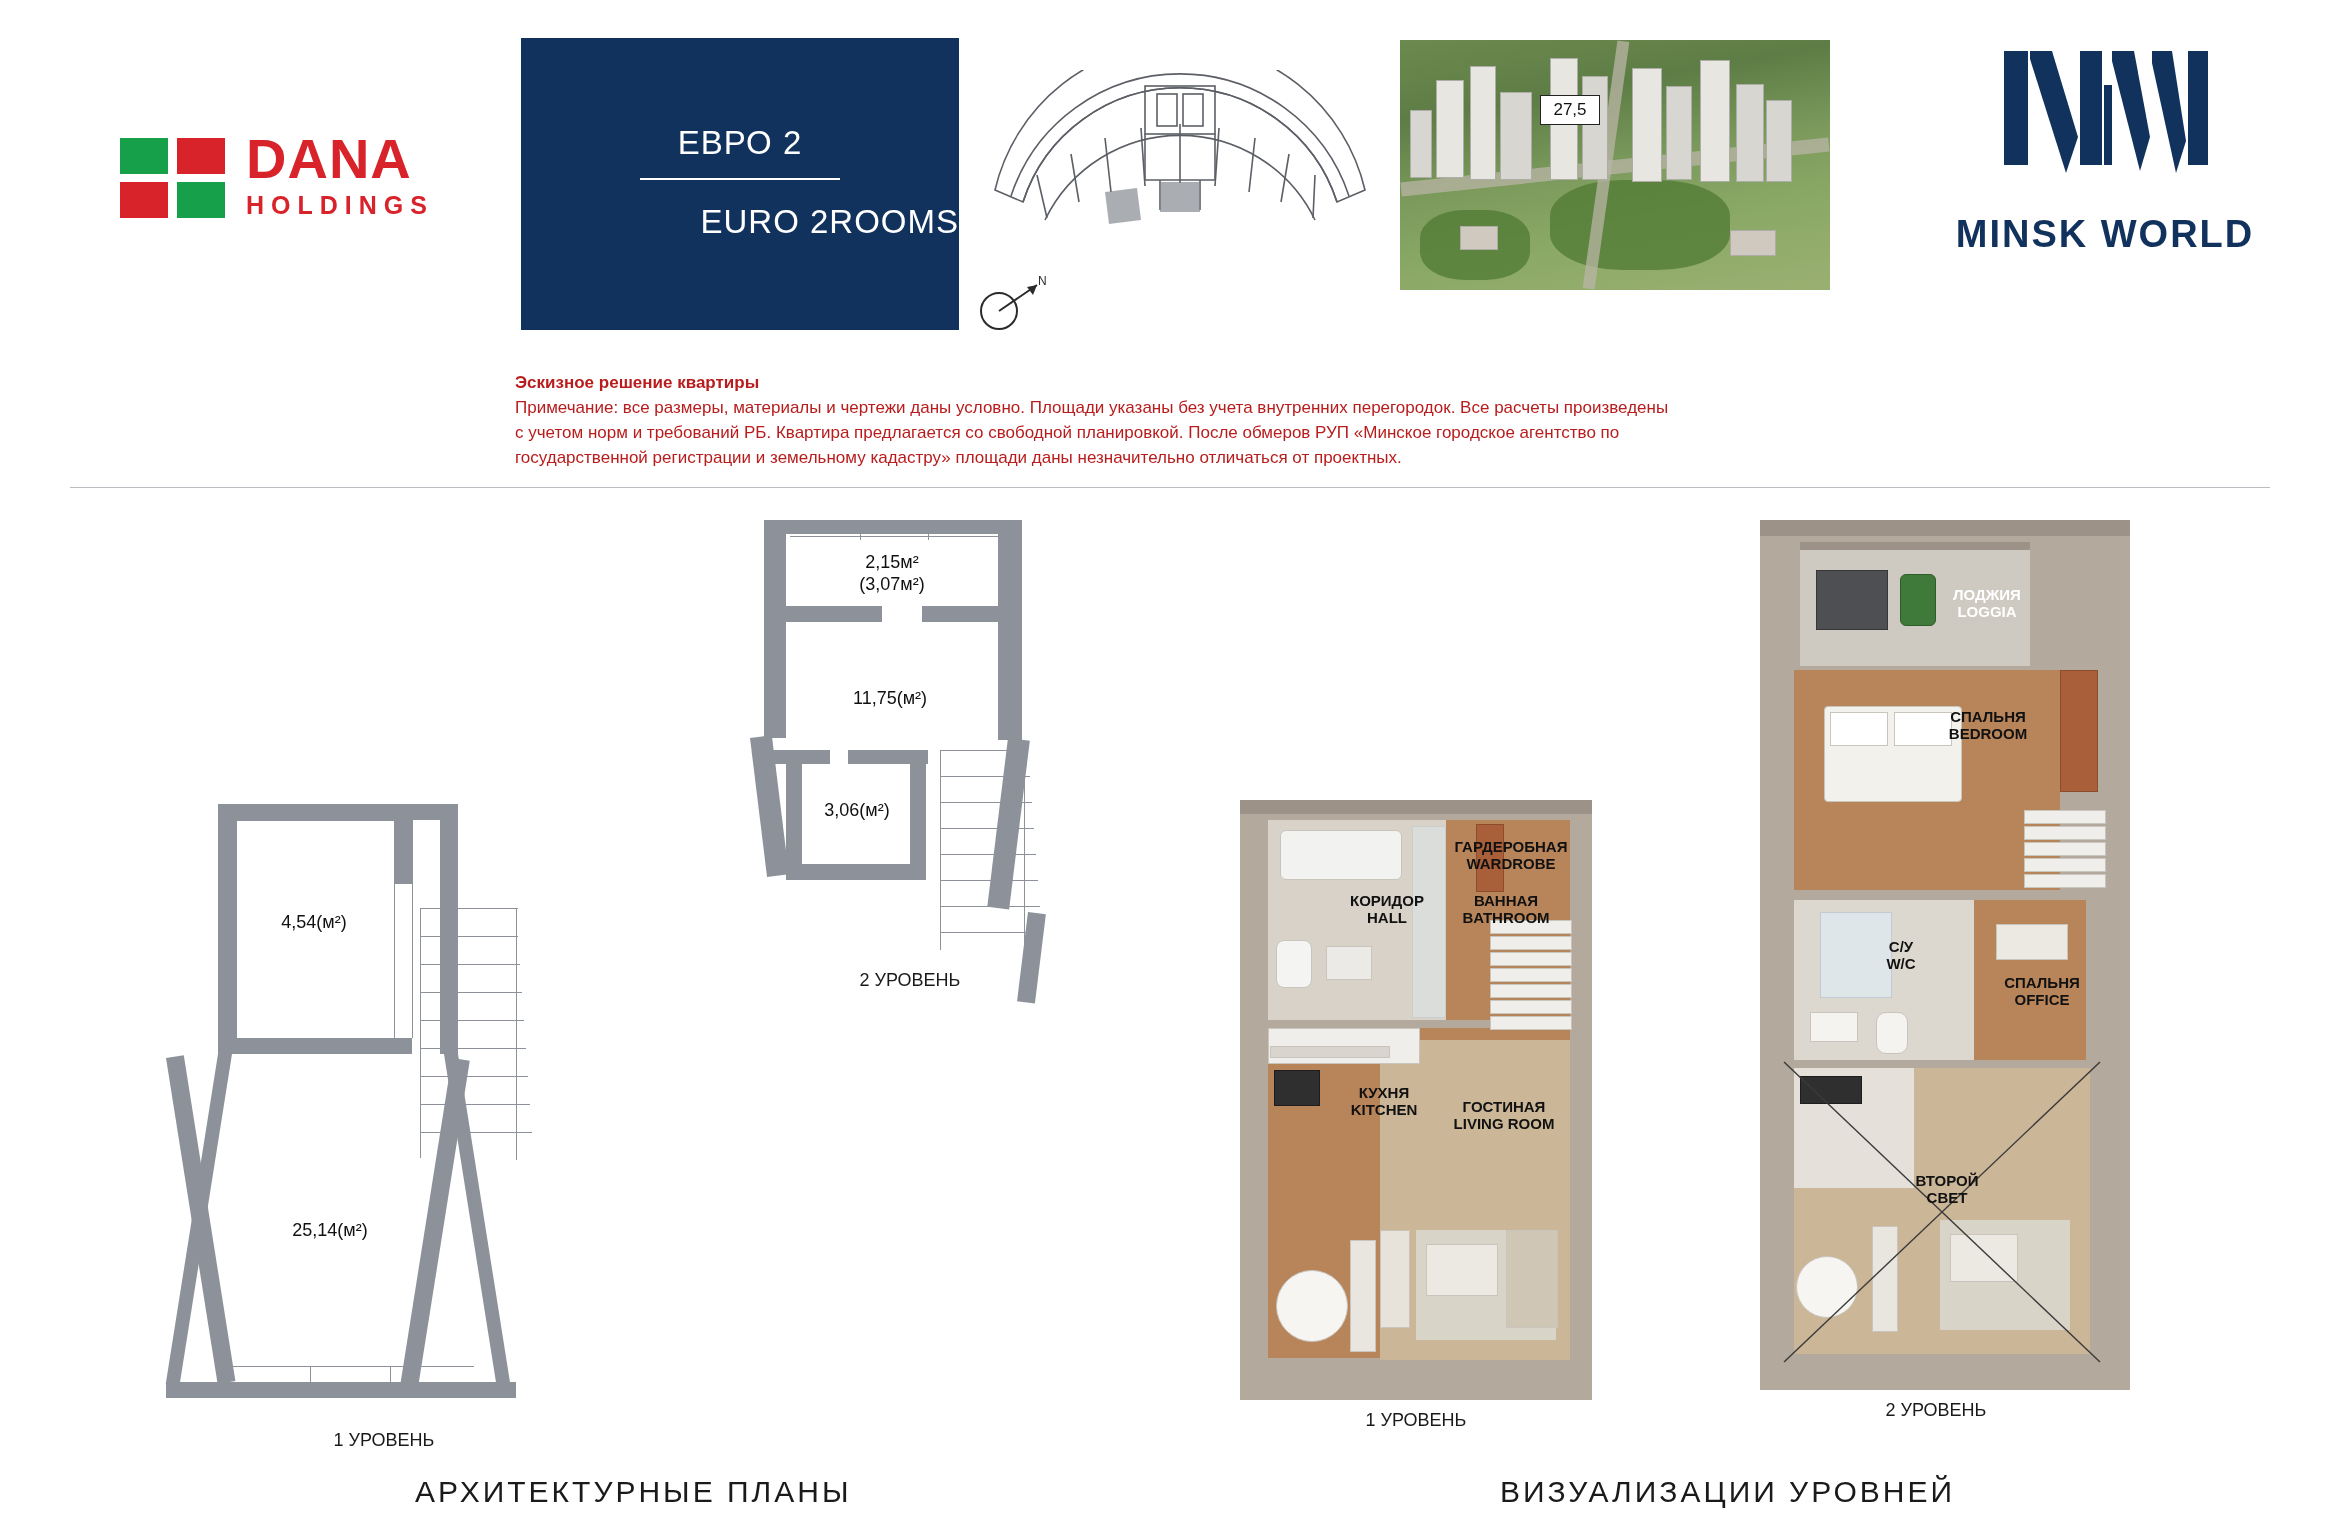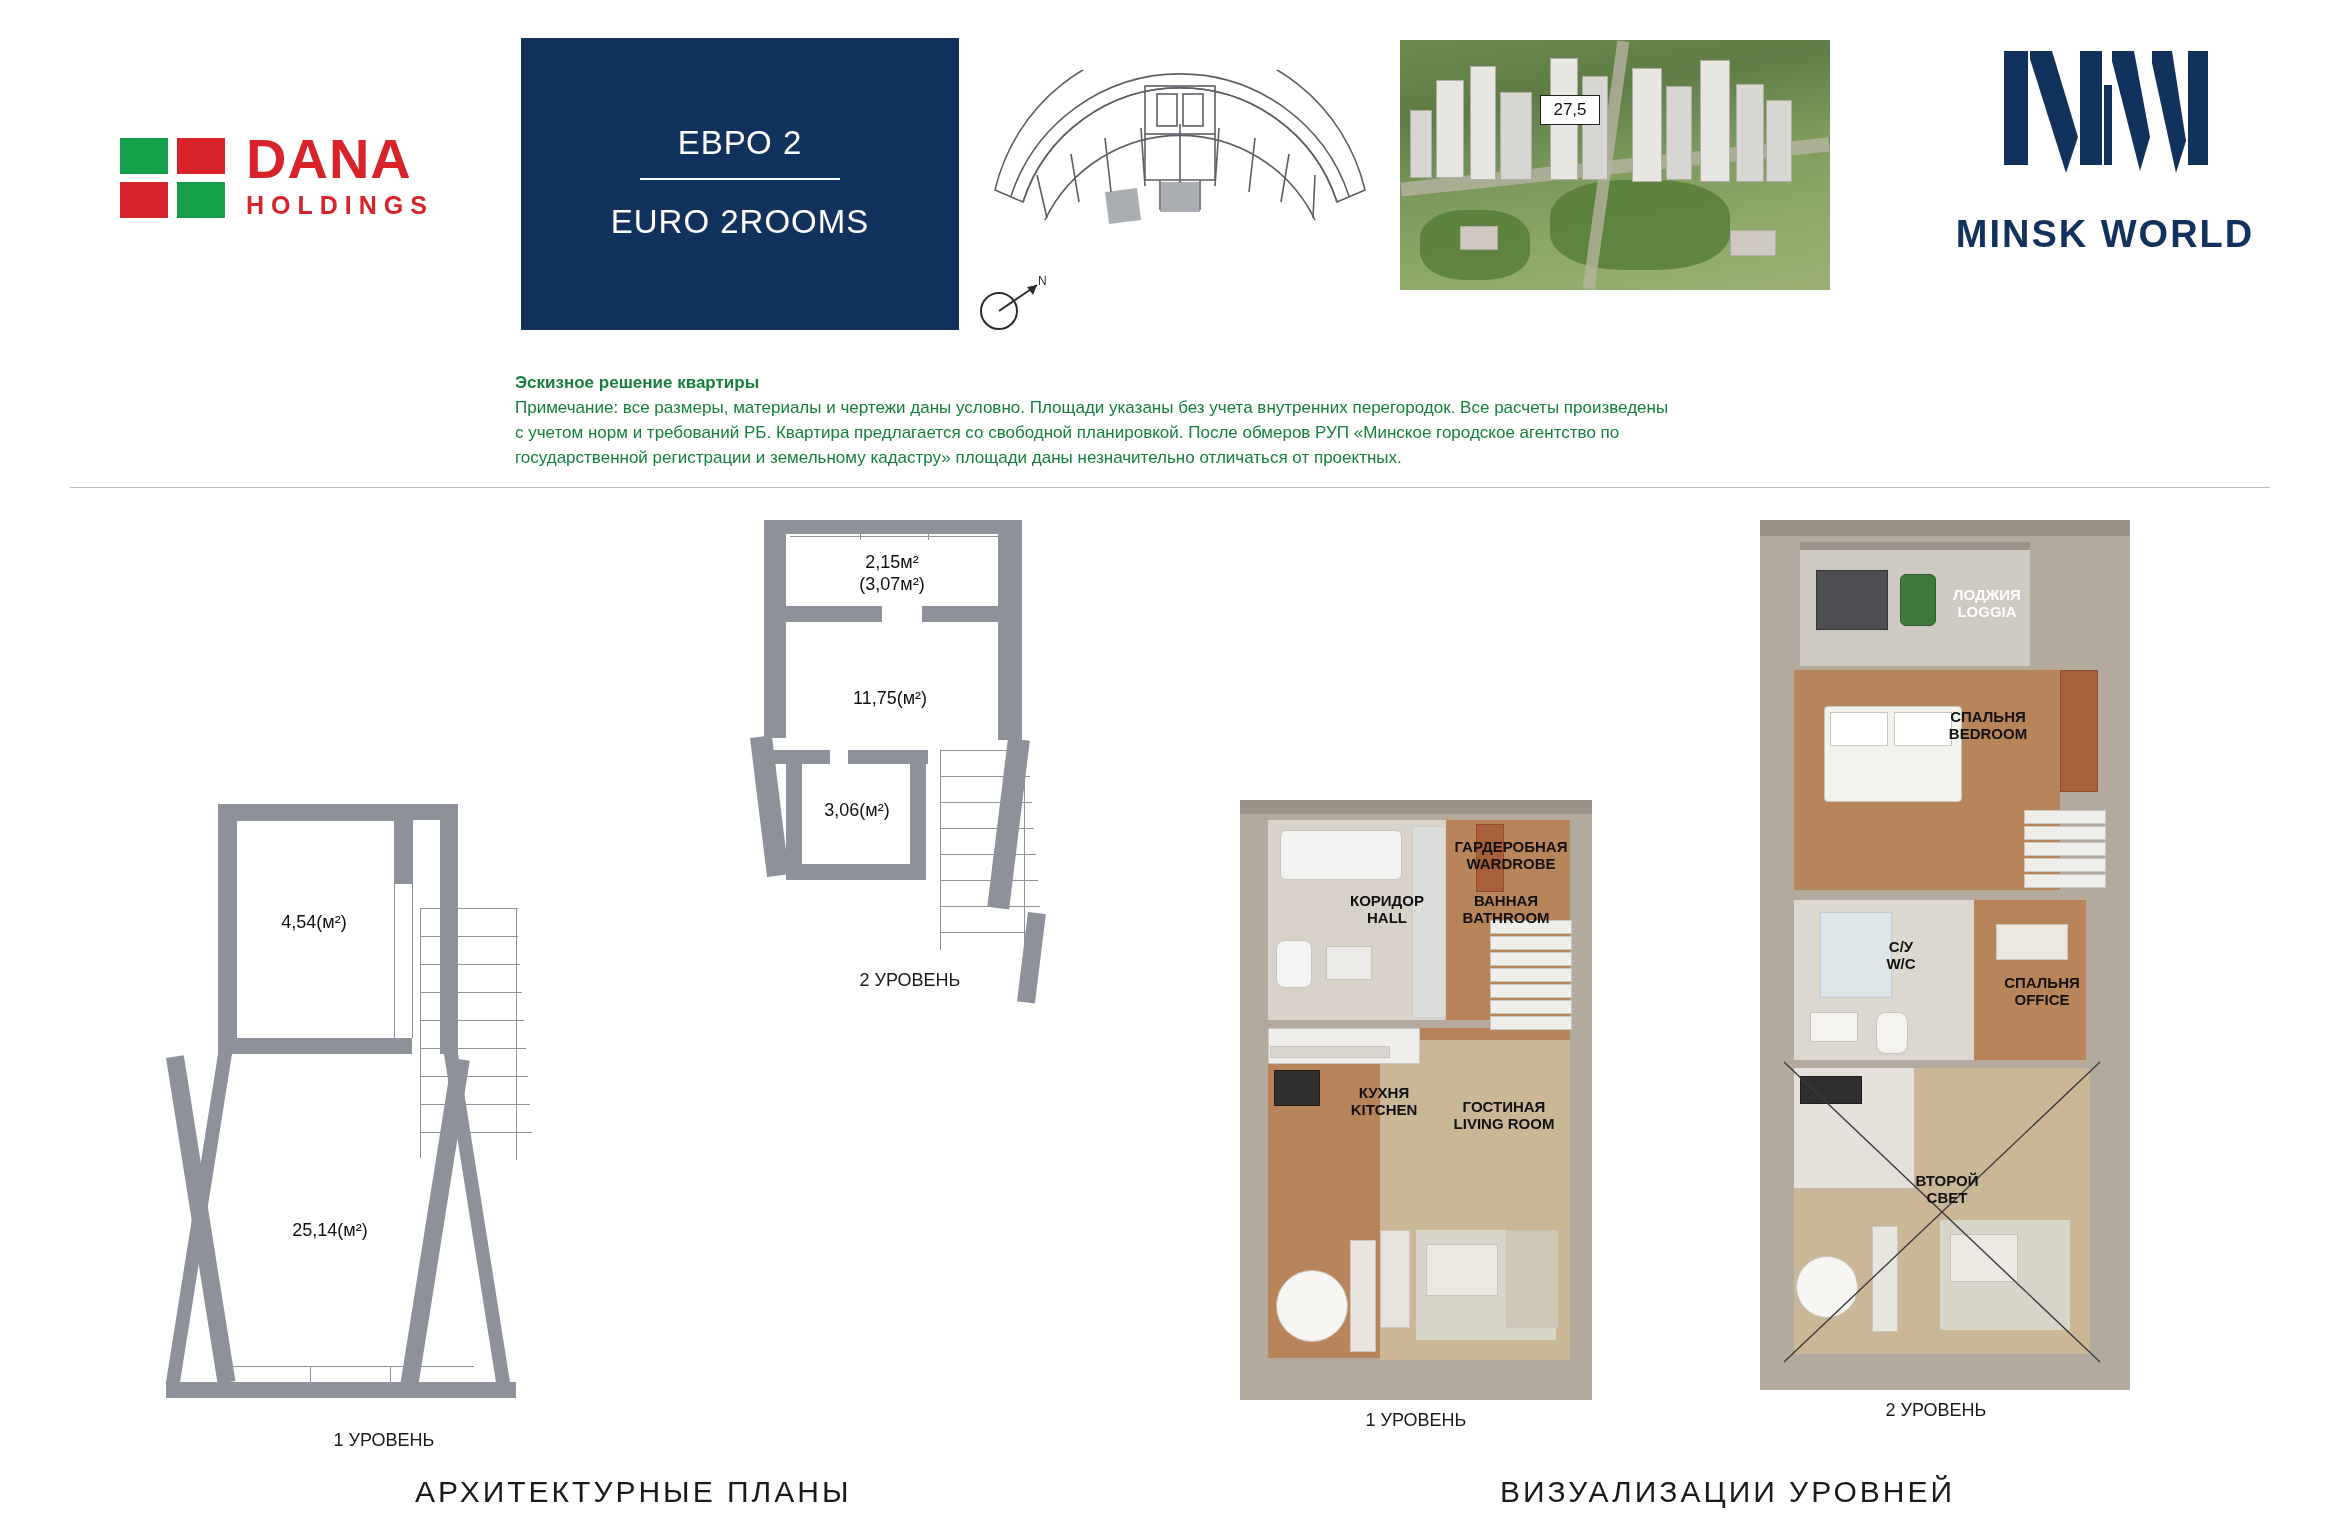--- a/index.html
+++ b/index.html
@@ -25,21 +25,21 @@
   .sq.c{left:0;top:44px;background:#d8232a;}
   .sq.d{left:57px;top:44px;background:#17a04a;}
   .dana-text{position:absolute;left:126px;top:0;}
   .dana-name{font-size:56px;font-weight:bold;color:#d8232a;letter-spacing:1px;line-height:58px;font-family:"Liberation Sans",sans-serif;}
   .dana-sub{font-size:25px;font-weight:bold;color:#d8232a;letter-spacing:7px;line-height:30px;margin-top:2px;}
 
   
   .title-block{position:absolute;left:521px;top:38px;width:438px;height:292px;background:#12325e;color:#ffffff;}
   .title-block .t1{position:absolute;top:86px;left:0;width:438px;text-align:center;font-size:33px;letter-spacing:1px;}
   .title-block .rule{position:absolute;top:140px;left:119px;width:200px;height:2px;background:#ffffff;}
-  .title-block .t2{position:absolute;top:165px;left:0;width:438px;text-align:center;font-size:33px;letter-spacing:1px;}
+  .title-block .t2{position:absolute;top:165px;left:0;width:438px;text-align:right;font-size:33px;letter-spacing:1px;}
 
   
   .keyplan{position:absolute;left:985px;top:70px;width:390px;height:190px;}
   .keyplan svg{display:block;}
   .compass{position:absolute;left:975px;top:275px;width:80px;height:60px;}
 
   
   .aerial{position:absolute;left:1400px;top:40px;width:430px;height:250px;overflow:hidden;background:#4d6b3c;}
   .aerial .sky{position:absolute;left:0;top:0;width:430px;height:250px;
     background:linear-gradient(170deg,#6c8a4e 0%,#5e7d46 25%,#7b9a5c 50%,#8aa865 70%,#9ab072 100%);}
@@ -49,21 +49,21 @@
   .aerial .green{position:absolute;background:#4f7a33;opacity:.75;border-radius:40%;}
   .badge-275{position:absolute;left:140px;top:55px;width:58px;height:28px;background:#ffffff;border:1px solid #222;
     font-size:17px;text-align:center;line-height:28px;color:#111;}
 
   
   .mw{position:absolute;left:1940px;top:45px;width:330px;height:250px;}
   .mw-mark{position:absolute;left:60px;top:0;width:210px;height:150px;}
   .mw-name{position:absolute;left:0;top:168px;width:330px;text-align:center;font-size:38px;font-weight:bold;color:#12325e;letter-spacing:2px;}
 
   
-  .note{position:absolute;left:515px;top:370px;width:1560px;color:#15803d;}
+  .note{position:absolute;left:515px;top:370px;width:1560px;color:#b91c1c;}
   .note .n0{font-size:17px;font-weight:bold;line-height:25px;}
   .note .nline{font-size:17px;line-height:25px;}
 
   .hr{position:absolute;left:70px;top:487px;width:2200px;height:1px;background:#b9bcc0;}
 
   
   .sec-title{position:absolute;font-size:30px;letter-spacing:3px;color:#1a1a1a;}
   .sec-left{left:415px;top:1475px;}
   .sec-right{left:1500px;top:1475px;}
   .lvl-cap{position:absolute;font-size:18px;color:#1a1a1a;}

